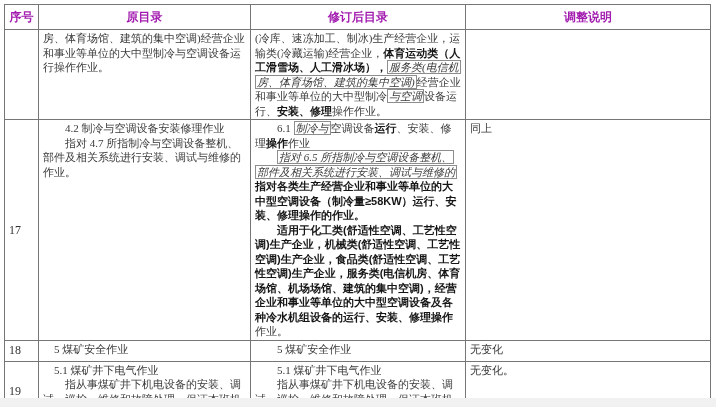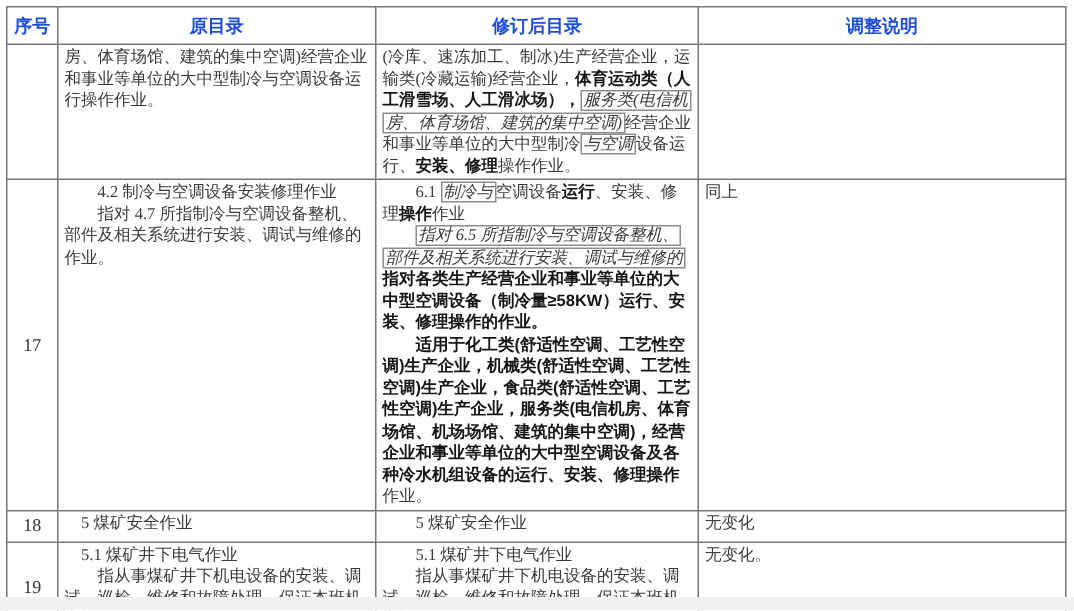--- a/index.html
+++ b/index.html
@@ -16,24 +16,24 @@
     vertical-align:top;
     padding:1px 4px;
     color:#3a3a3a;
     font-size:11px;
     line-height:14.5px;
     overflow:hidden;
     word-break:break-all;
   }
   .rev-table th{
     height:20px;text-align:center;vertical-align:middle;
-    font-size:12px;font-weight:bold;color:#1d4ed8;padding:2px;
+    font-size:12px;font-weight:bold;color:#a21caf;padding:2px;
   }
   .rev-table td.c-index{
-    text-align:center;vertical-align:middle;font-size:12px;color:#333333;
+    text-align:left;vertical-align:middle;font-size:12px;color:#333333;
   }
   .rev-table td.c-note{vertical-align:top;}
   tbody tr:nth-child(1){height:87px;margin-top:23px;}
   tbody tr:nth-child(2){height:217px;}
   tbody tr:nth-child(3){height:21px;}
   tbody tr:nth-child(4){height:47px;}
   .rev-table p{margin:0;}
   .ind0{text-indent:0;}
   .ind1{text-indent:1em;}
   .ind2{text-indent:2em;}

